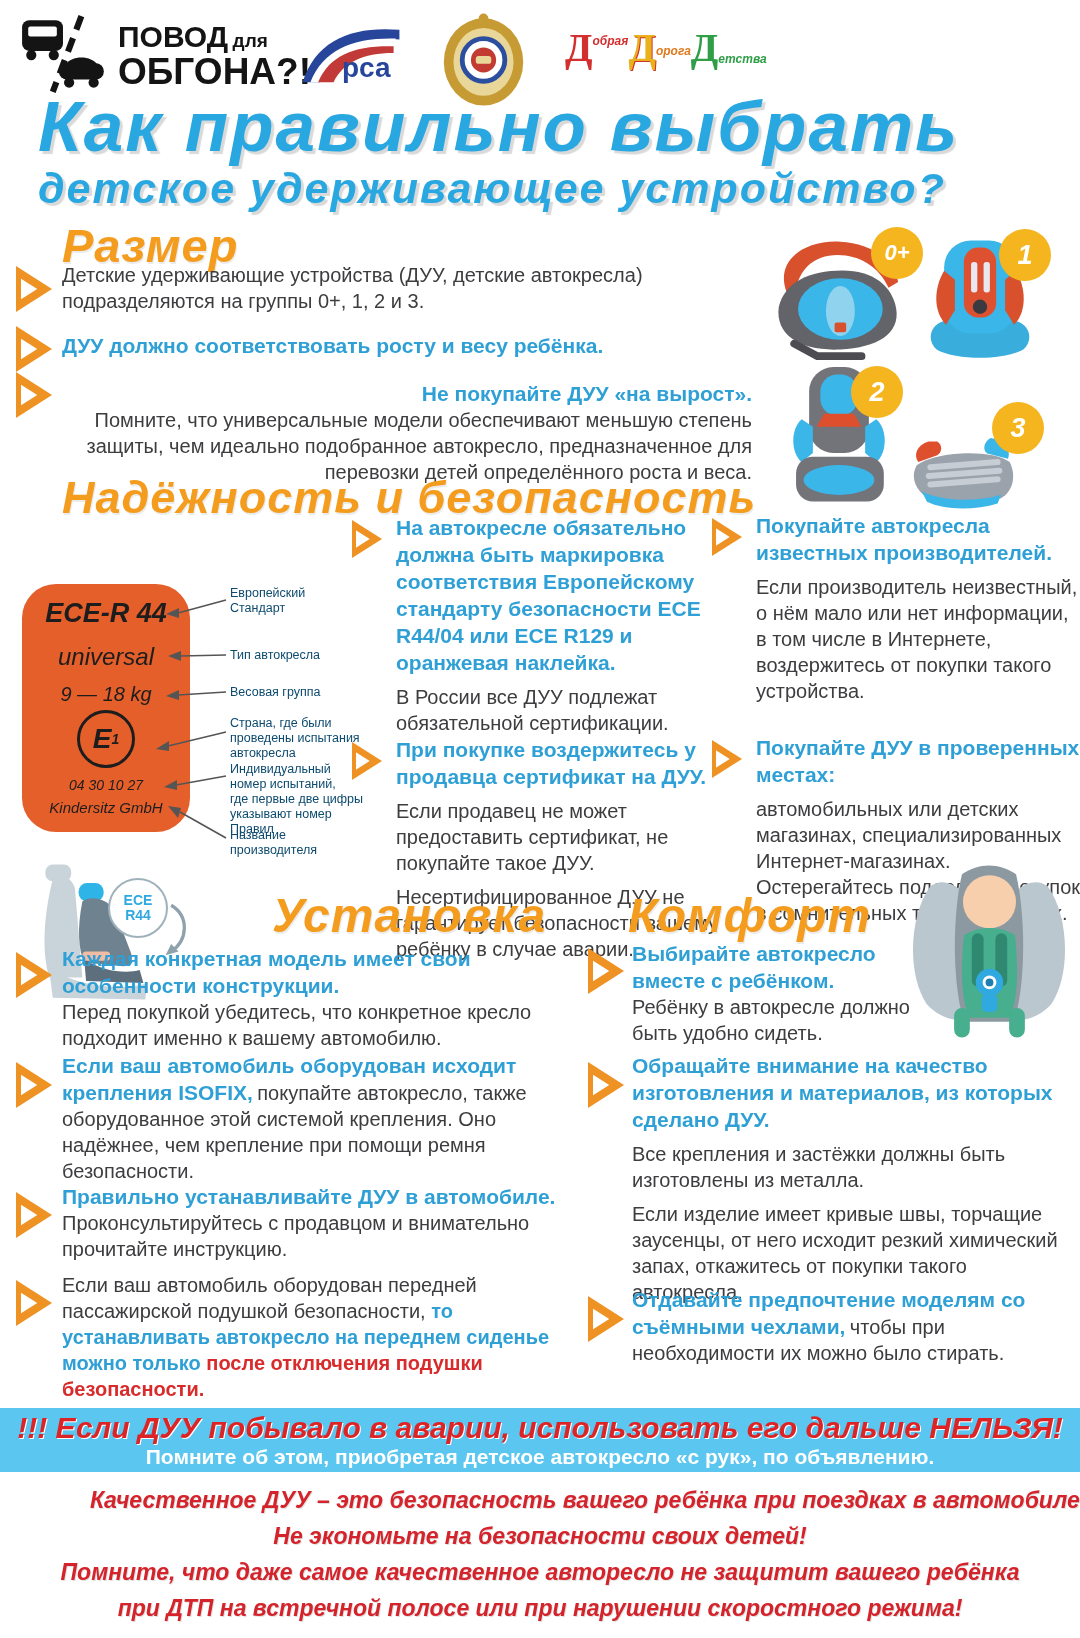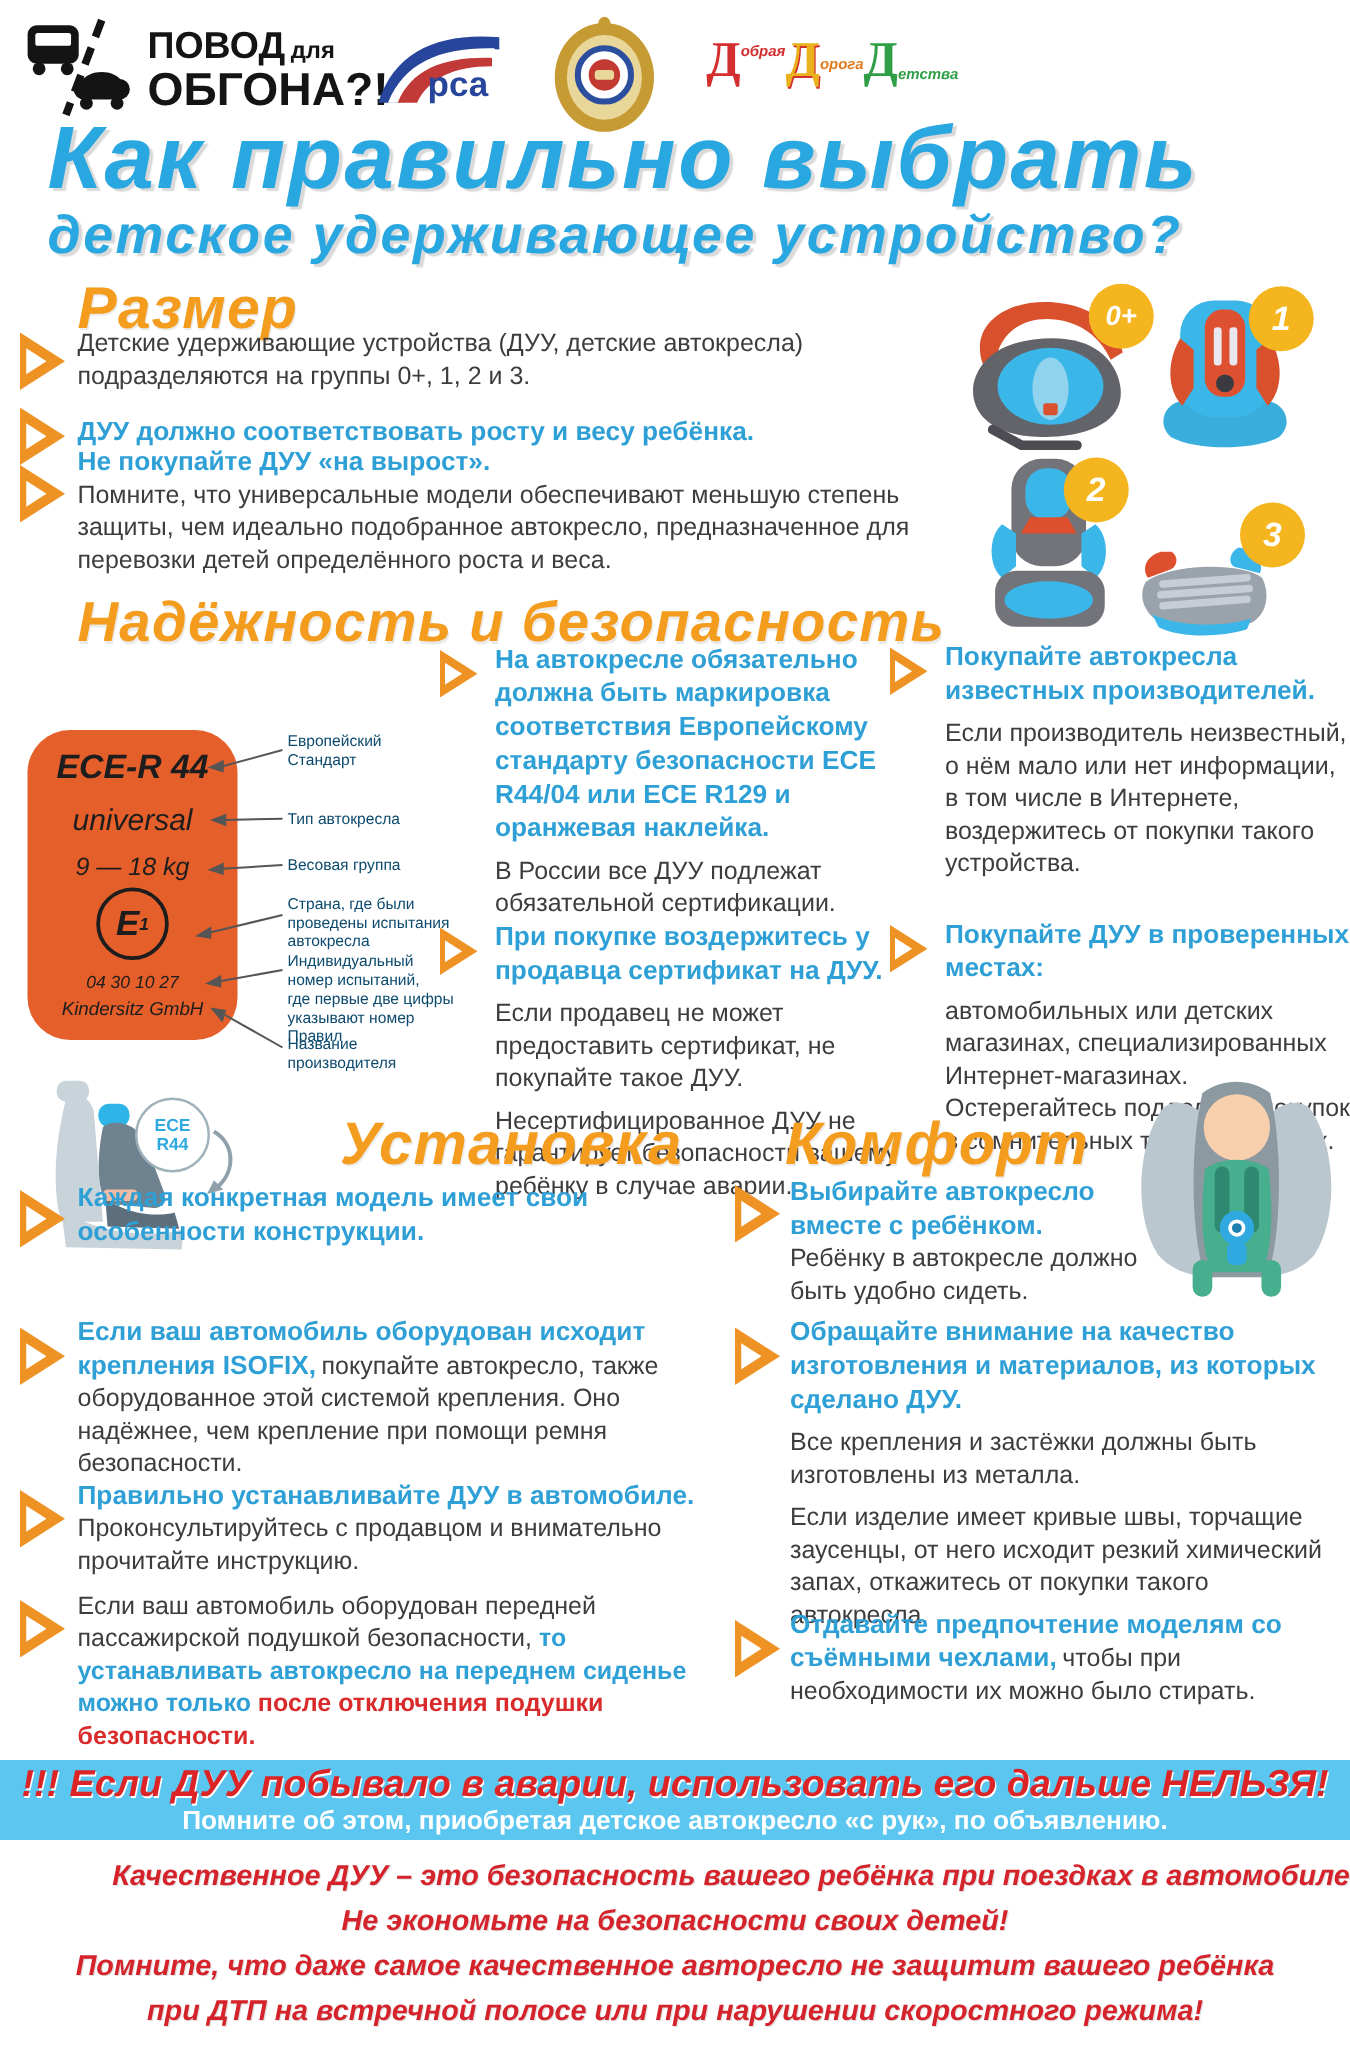--- a/index.html
+++ b/index.html
@@ -112,21 +112,21 @@
   <div class="tri" style="left:16px;top:326px;">
       <div class="t-out"></div>
       <div class="t-in"></div>
     </div>
   <div class="abs bluhead" style="left:62px;top:332px;width:680px;">ДУУ должно соответствовать росту и весу ребёнка.</div>
 
   <div class="tri" style="left:16px;top:372px;">
       <div class="t-out"></div>
       <div class="t-in"></div>
     </div>
-  <div class="abs" style="left:62px;top:356px;width:690px;">
+  <div class="abs" style="left:62px;top:380px;width:690px;text-align:right;">
     <div class="bluhead">Не покупайте ДУУ «на вырост».</div>
     <div class="blk">Помните, что универсальные модели обеспечивают меньшую степень защиты, чем идеально подобранное автокресло, предназначенное для перевозки детей определённого роста и веса.</div>
   </div>
 
   <svg class="abs" style="left:765px;top:232px;" width="145" height="130" viewBox="0 0 150 135">
     <path d="M22,62 C10,30 40,8 78,10 C110,12 134,28 138,52 L128,58 C118,36 98,24 75,24 C50,24 34,40 32,62 Z" fill="#D8502C"></path>
     <path d="M14,78 C10,108 38,124 78,122 C116,120 140,106 136,80 C132,56 112,40 80,40 C46,40 20,52 14,78 Z" fill="#63636a"></path>
     <ellipse cx="78" cy="80" rx="44" ry="32" fill="#3BB6E8"></ellipse>
     <ellipse cx="78" cy="82" rx="15" ry="26" fill="#8fd3ef"></ellipse>
     <rect x="72" y="94" width="12" height="10" rx="2" fill="#D8502C"></rect>
@@ -265,20 +265,21 @@
     <span>R44</span>
   </div>
   <div class="abs h-orange" style="left:272px;top:888px;font-size:48px;">Установка</div>
 
   <div class="tri" style="left:16px;top:952px;">
       <div class="t-out"></div>
       <div class="t-in"></div>
     </div>
   <div class="abs" style="left:62px;top:945px;width:520px;">
     <div class="bluhead">Каждая конкретная модель имеет свои особенности конструкции.</div>
+    <div class="blk">Перед покупкой убедитесь, что конкретное кресло подходит именно к вашему автомобилю.</div>
   </div>
 
   <div class="tri" style="left:16px;top:1062px;">
       <div class="t-out"></div>
       <div class="t-in"></div>
     </div>
   <p class="abs para" style="left:62px;top:1052px;width:530px;margin:0;">
     <span class="bluhead">Если ваш автомобиль оборудован исходит крепления ISOFIX,</span>
     <span class="blk">покупайте автокресло, также оборудованное этой системой крепления. Оно надёжнее, чем крепление при помощи ремня безопасности.</span>
   </p>

